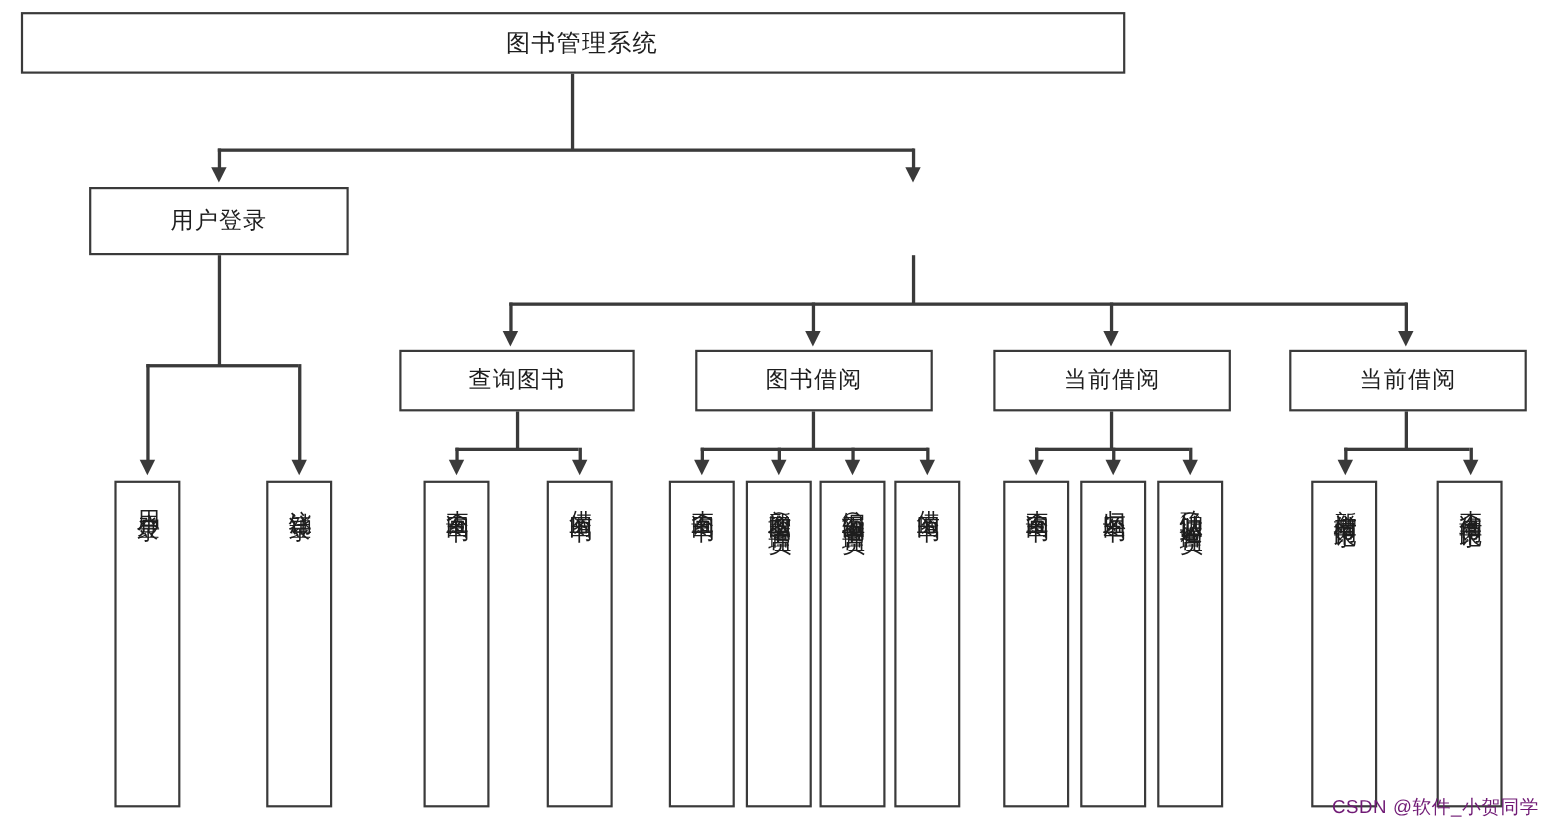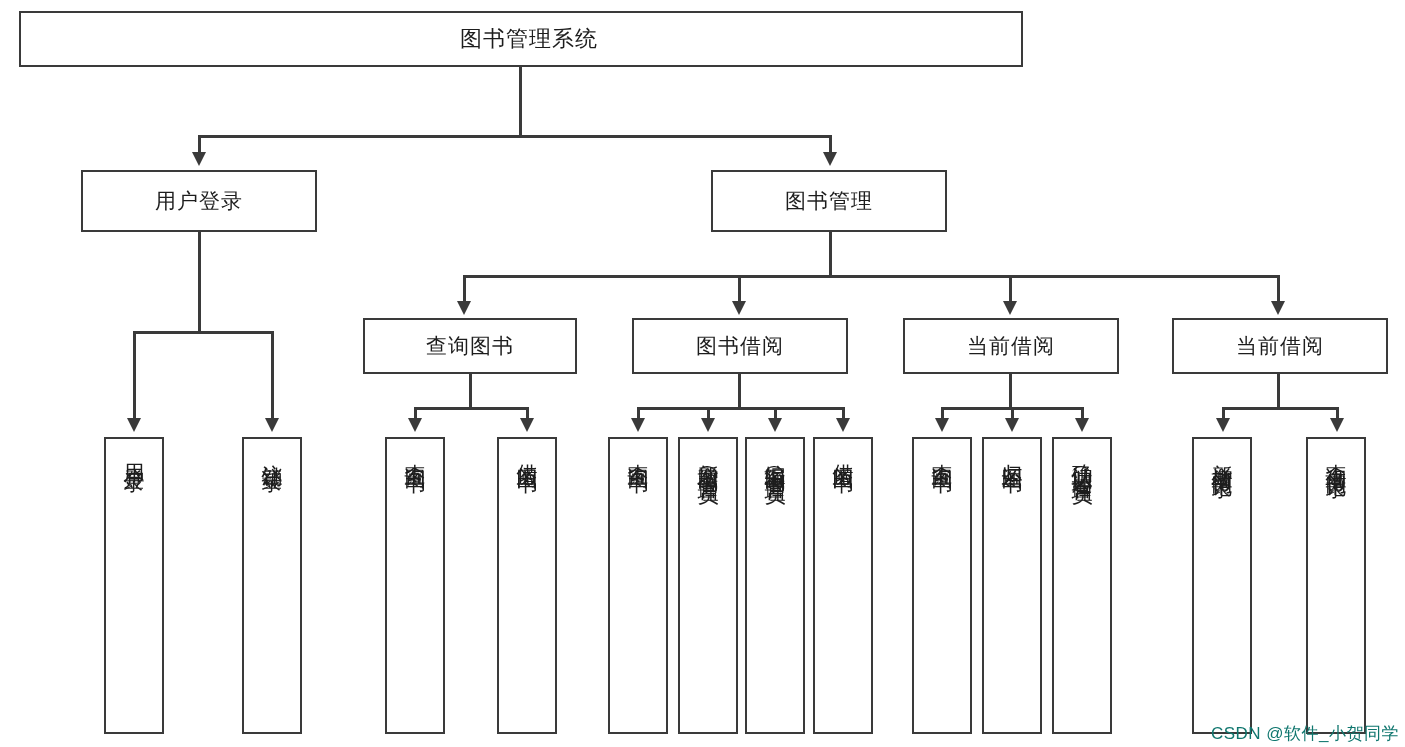--- a/index.html
+++ b/index.html
@@ -51,21 +51,21 @@
     border-left:7px solid transparent;
     border-right:7px solid transparent;
     border-top:14px solid #3a3a3a;
   }
 
   
   #watermark{
     position:absolute;
     right:6px;bottom:2px;
     font-size:17px;
-    color:#0f766e;
+    color:#701a75;
     letter-spacing:0.5px;
     white-space:nowrap;
     pointer-events:none;
   }
 </style>
 </head>
 <body>
 
 <div id="canvas">
 
@@ -77,23 +77,20 @@
   <div class="hline" style="left:198px;top:135px;width:633px;"></div>
   <div class="vline" style="left:198px;top:135px;height:18px;"></div>
   <div class="arrow" style="left:192px;top:152px;"></div>
   <div class="vline" style="left:829px;top:135px;height:18px;"></div>
   <div class="arrow" style="left:823px;top:152px;"></div>
 
   <div class="node" style="left:81px;top:170px;width:236px;height:62px;">
     <span class="label">用户登录</span>
   </div>
 
-  <div class="node" style="left:711px;top:170px;width:236px;height:62px;">
-    <span class="label">图书管理</span>
-  </div>
 
   <div class="vline" style="left:198px;top:232px;height:101px;"></div>
   <div class="hline" style="left:133px;top:331px;width:138px;"></div>
   <div class="vline" style="left:133px;top:331px;height:88px;"></div>
   <div class="arrow" style="left:127px;top:418px;"></div>
   <div class="vline" style="left:271px;top:331px;height:88px;"></div>
   <div class="arrow" style="left:265px;top:418px;"></div>
 
   <div class="vline" style="left:829px;top:232px;height:45px;"></div>
   <div class="hline" style="left:463px;top:275px;width:816px;"></div>

